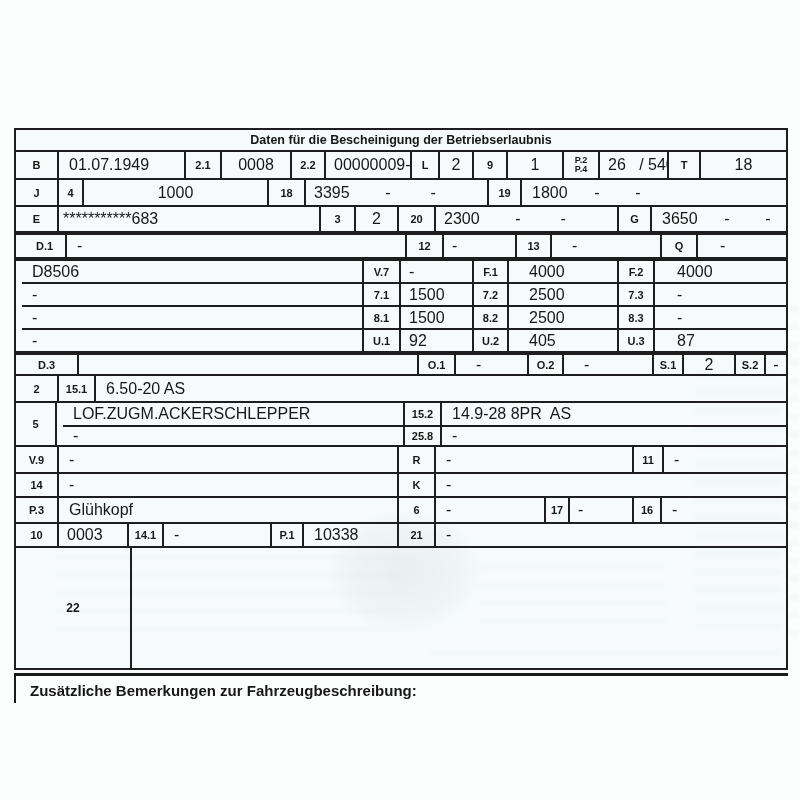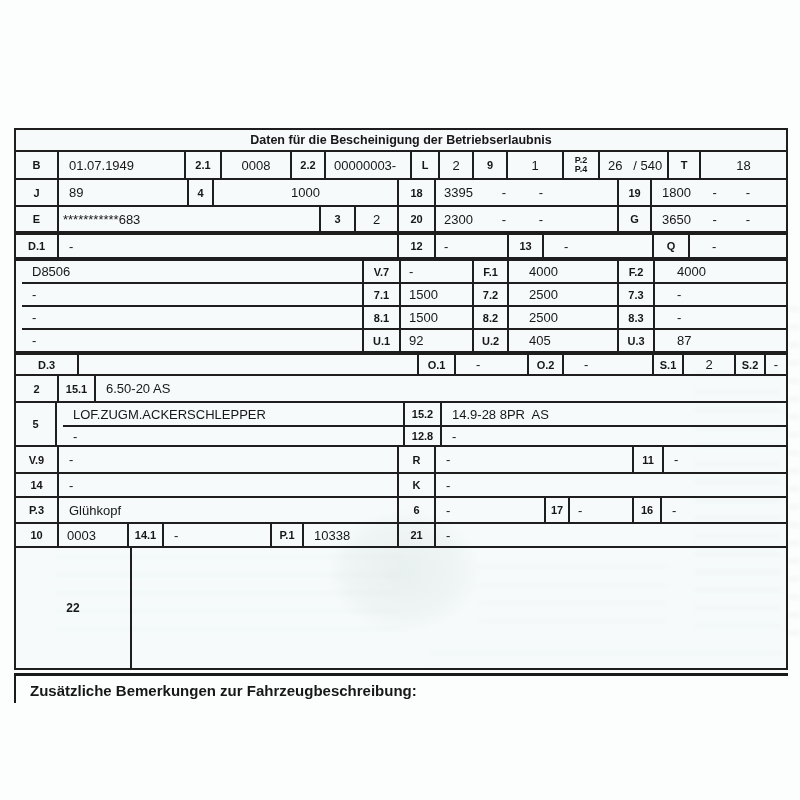--- a/index.html
+++ b/index.html
@@ -8,33 +8,33 @@
     background:#fcfdfd;color:#171717;
     font-family:"Liberation Sans","DejaVu Sans",sans-serif;
   }
   .doc{position:absolute;left:14px;top:128px;width:774px;}
   .block{
     border:2px solid #1e1e1e;
     background:rgba(240,248,248,0.55);
     box-sizing:border-box;
   }
   .block + .block{margin-top:0;}
-  .gap6{margin-top:6px;}
+  .gap6{margin-top:6px;padding-left:8px;}
   .gap3{margin-top:3px;}
   .gap2{margin-top:2px;}
   .block > * + *{border-top:2px solid #1e1e1e;}
   .row{display:flex;align-items:stretch;}
   .cell{
     display:flex;align-items:center;box-sizing:border-box;
     overflow:hidden;flex:0 0 auto;
   }
   .cell + .cell{border-left:2px solid #1e1e1e;}
   .fill{flex:1 1 auto;}
   .lbl{font-weight:bold;font-size:11px;justify-content:center;text-align:center;}
-  .val{font-size:13px;padding-left:10px;white-space:pre;}
+  .val{font-size:16px;padding-left:10px;white-space:pre;}
   .p4{padding-left:4px;}
   .p8{padding-left:8px;}
   .p20{padding-left:20px;}
   .p22{padding-left:22px;}
   .c{justify-content:center;padding-left:0;}
   .hdr{
     height:20px;display:flex;align-items:center;justify-content:center;
     font-weight:bold;font-size:12.5px;
   }
   .stack{flex-direction:column;justify-content:center;line-height:1.05;font-size:9px;}
@@ -88,37 +88,36 @@
 
   <div class="block">
     <div class="hdr">Daten für die Bescheinigung der Betriebserlaubnis</div>
 
     <div class="row" style="height:26px">
       <div class="cell lbl" style="width:41px">B</div>
       <div class="cell val" style="width:127px">01.07.1949</div>
       <div class="cell lbl" style="width:36px">2.1</div>
       <div class="cell val c" style="width:70px">0008</div>
       <div class="cell lbl" style="width:34px">2.2</div>
-      <div class="cell val p8" style="width:86px">00000003-</div>
+      <div class="cell val p8" style="width:86px">00000009-</div>
       <div class="cell lbl" style="width:28px">L</div>
       <div class="cell val c" style="width:34px">2</div>
       <div class="cell lbl" style="width:34px">9</div>
       <div class="cell val c" style="width:56px">1</div>
       <div class="cell lbl stack" style="width:36px">
         <span>P.2</span>
         <span>P.4</span>
       </div>
       <div class="cell val p8" style="width:69px">26   / 540</div>
       <div class="cell lbl" style="width:32px">T</div>
       <div class="cell val c fill">18</div>
     </div>
 
     <div class="row" style="height:25px">
       <div class="cell lbl" style="width:41px">J</div>
-      <div class="cell val" style="width:130px">89</div>
       <div class="cell lbl" style="width:25px">4</div>
       <div class="cell val c" style="width:185px">1000</div>
       <div class="cell lbl" style="width:37px">18</div>
       <div class="cell val p8" style="width:183px">3395        -         -</div>
       <div class="cell lbl" style="width:33px">19</div>
       <div class="cell val fill">1800      -        -</div>
     </div>
 
     <div class="row" style="height:24px">
       <div class="cell lbl" style="width:41px">E</div>
@@ -210,21 +209,21 @@
     <div class="group" style="border-top:2px solid #1e1e1e">
       <div class="glabel">5</div>
       <div class="grows">
         <div class="row" style="height:22px">
           <div class="cell val" style="width:340px">LOF.ZUGM.ACKERSCHLEPPER</div>
           <div class="cell lbl" style="width:37px">15.2</div>
           <div class="cell val fill">14.9-28 8PR  AS</div>
         </div>
         <div class="row" style="height:18px">
           <div class="cell val" style="width:340px">-</div>
-          <div class="cell lbl" style="width:37px">12.8</div>
+          <div class="cell lbl" style="width:37px">25.8</div>
           <div class="cell val fill">-</div>
         </div>
       </div>
     </div>
 
     <div class="row" style="height:25px">
       <div class="cell lbl" style="width:41px">V.9</div>
       <div class="cell val" style="width:340px">-</div>
       <div class="cell lbl" style="width:37px">R</div>
       <div class="cell val" style="width:198px">-</div>

